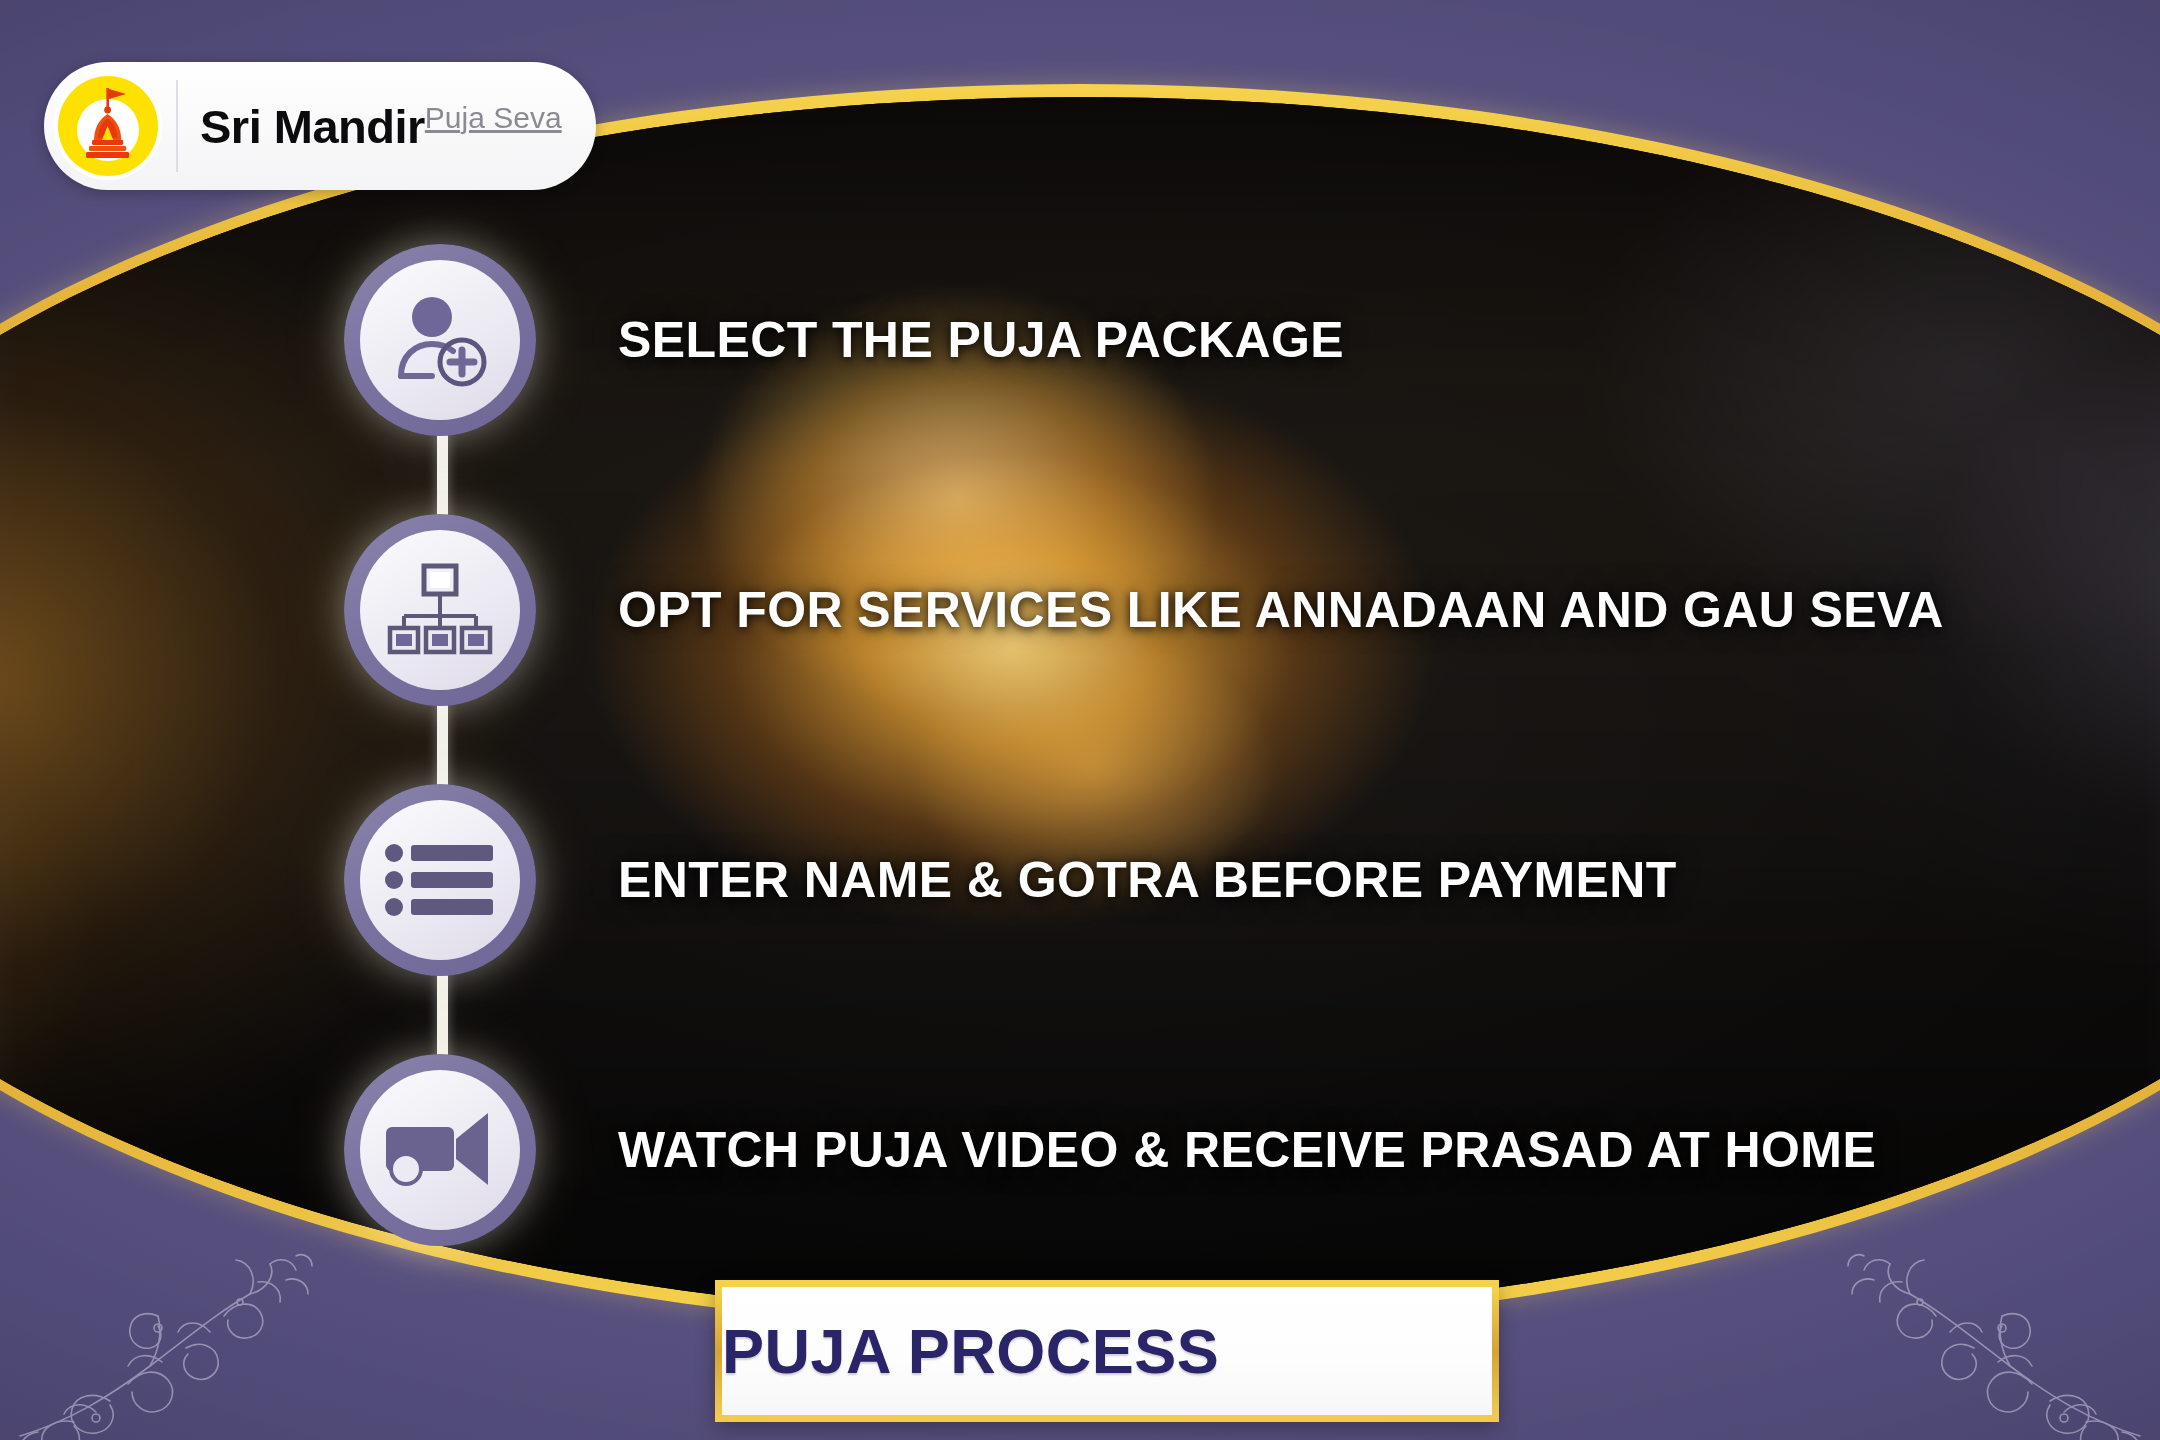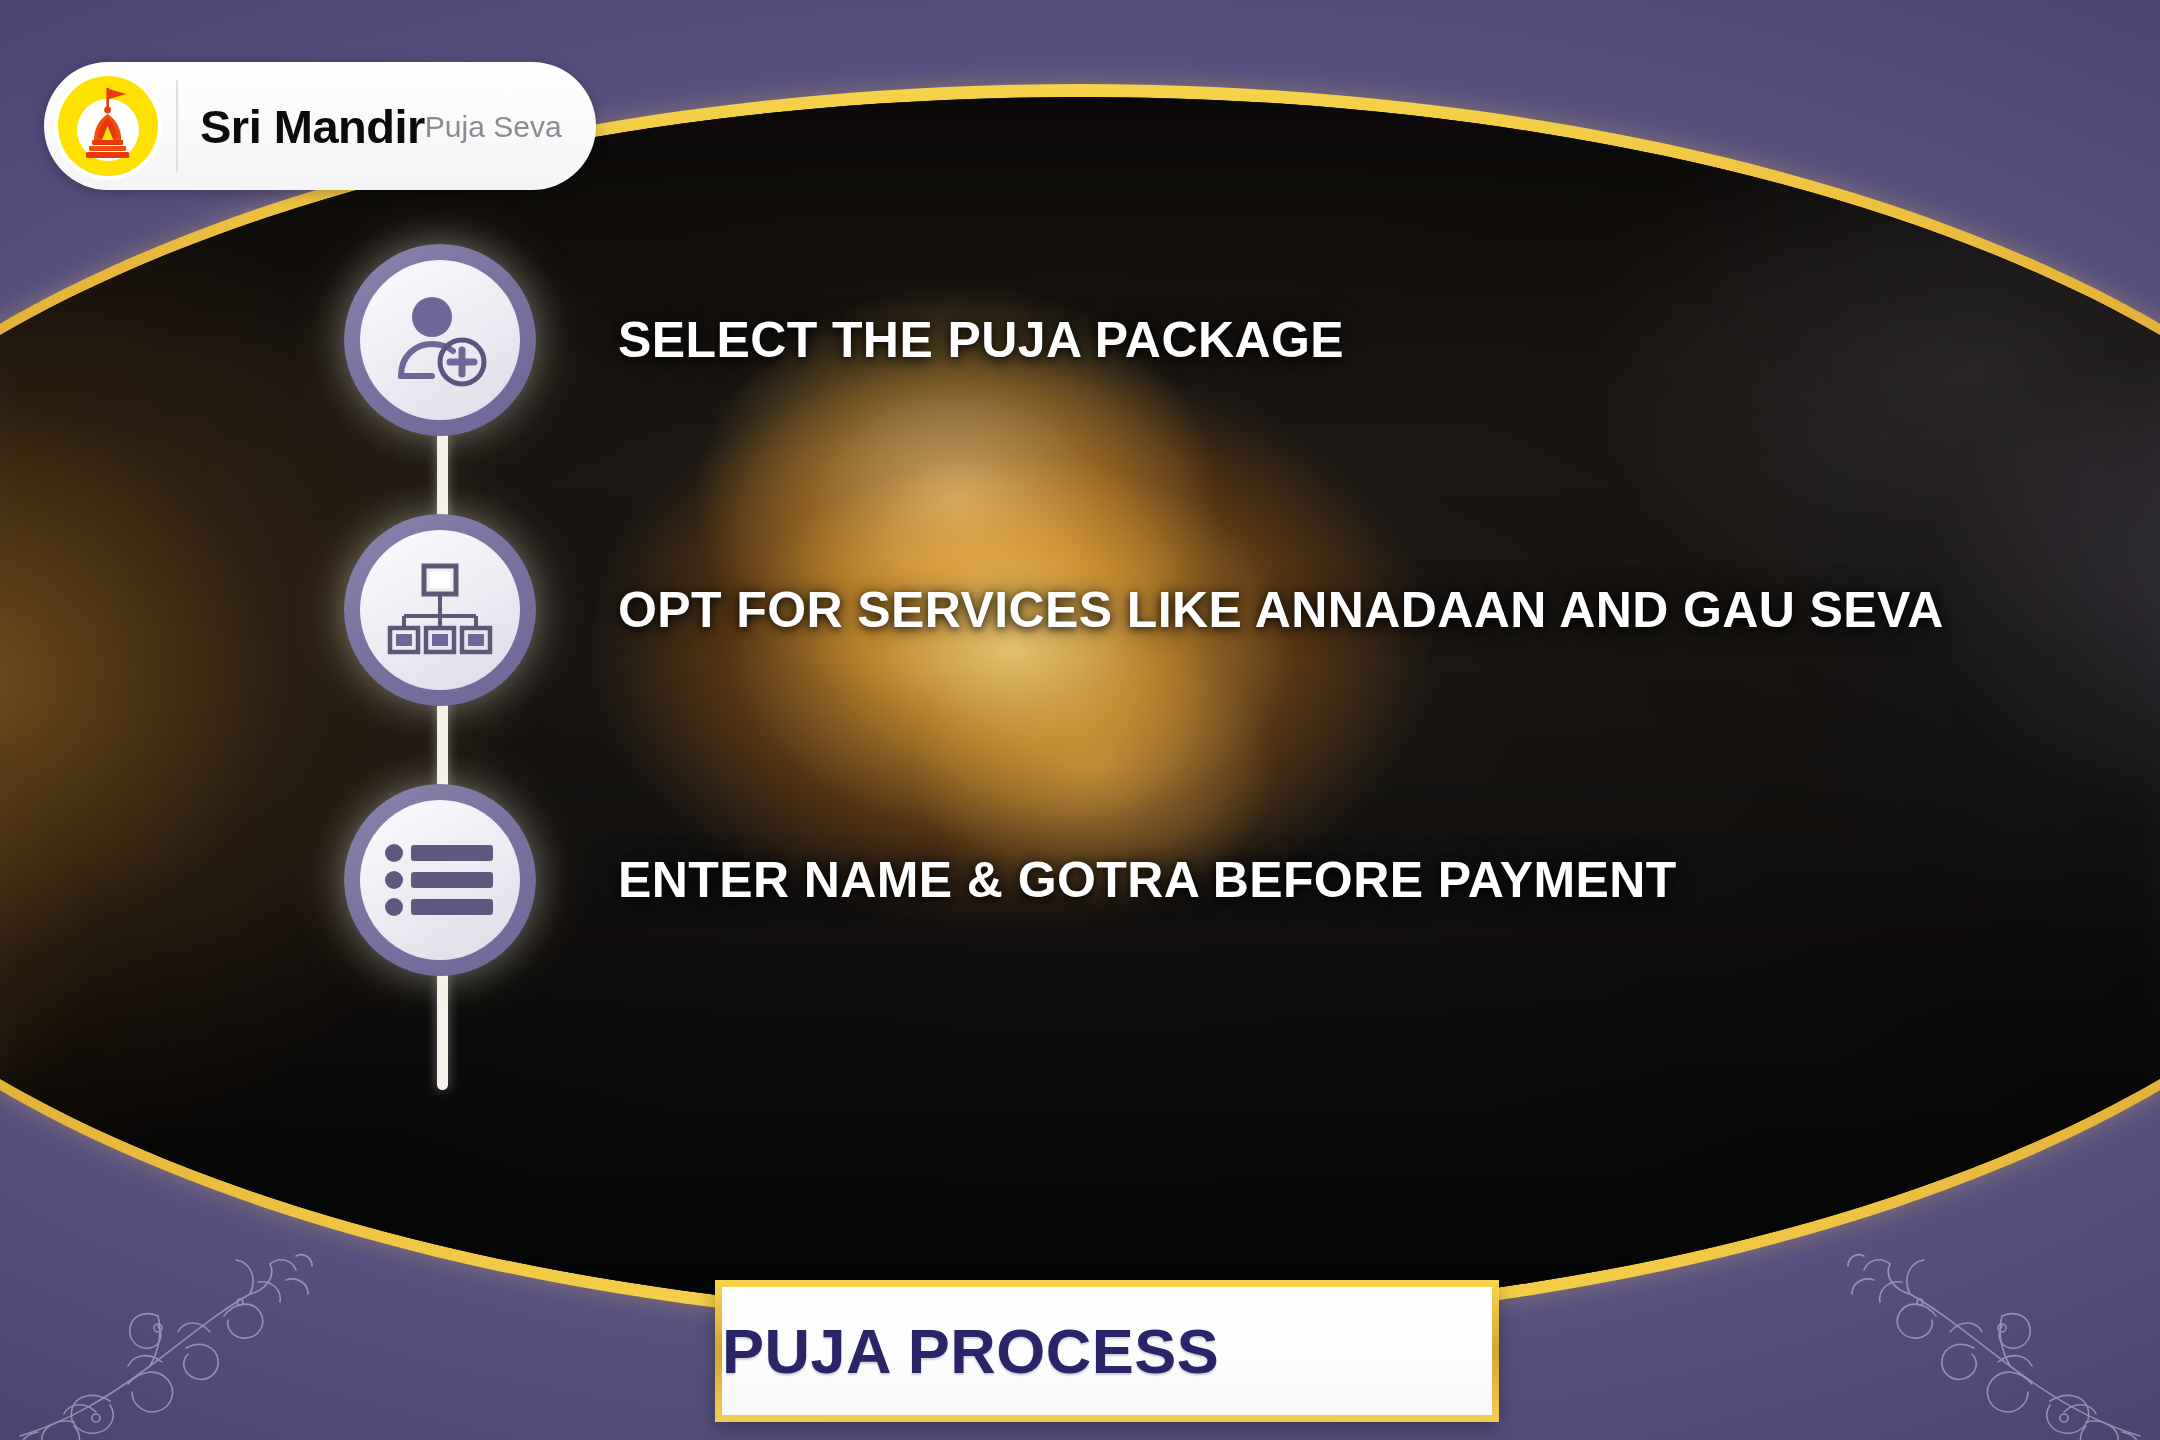--- a/index.html
+++ b/index.html
@@ -89,21 +89,21 @@
     z-index:40;
   }
   .logo-mark{
     width:108px;height:108px;border-radius:50%;
     background:#fff;display:flex;align-items:center;justify-content:center;
     flex:0 0 auto;
   }
   .logo-divider{width:2px;height:92px;background:#dddde3;margin:0 22px 0 14px;flex:0 0 auto;}
   .logo-text{display:flex;flex-direction:row;justify-content:center;line-height:1;}
   .logo-title{font-size:47px;font-weight:bold;color:#0b0b0e;letter-spacing:-0.5px;}
-  .logo-sub{font-size:30px;color:#8a8a93;margin-top:9px;}
+  .logo-sub{font-size:30px;color:#8a8a93;text-decoration:underline;}
 
   
   .steps{
     position:absolute;left:0;top:0;width:2160px;height:1440px;z-index:30;
   }
   .connector{
     position:absolute;left:437px;width:11px;
     background:#f3f1ea;border-radius:6px;
     box-shadow:0 0 12px rgba(255,255,255,0.35);
   }
@@ -294,20 +294,32 @@
             <circle cx="9" cy="40" r="9"></circle>
             <rect x="26" y="32" width="82" height="16" rx="3"></rect>
             <circle cx="9" cy="67" r="9"></circle>
             <rect x="26" y="59" width="82" height="16" rx="3"></rect>
           </svg>
         </div>
       </div>
       <div class="step-label">ENTER NAME &amp; GOTRA BEFORE PAYMENT</div>
     </div>
 
+    <div class="step" style="top:1054px;">
+      <div class="step-badge">
+        <div class="step-badge-inner">
+          <svg width="112" height="86" viewBox="0 0 112 86" fill="#6a6390">
+            <rect x="2" y="20" width="68" height="44" rx="6"></rect>
+            <path d="M72 32 L104 6 L104 78 L72 52 Z"></path>
+            <circle cx="22" cy="62" r="15" fill="#eceaf2" stroke="#6a6390" stroke-width="4"></circle>
+          </svg>
+        </div>
+      </div>
+      <div class="step-label">WATCH PUJA VIDEO &amp; RECEIVE PRASAD AT HOME</div>
+    </div>
 
   </div>
 
   <div class="process-btn">
     <span class="process-btn-label">PUJA PROCESS</span>
   </div>
 
 </div>
 
 </body></html>

